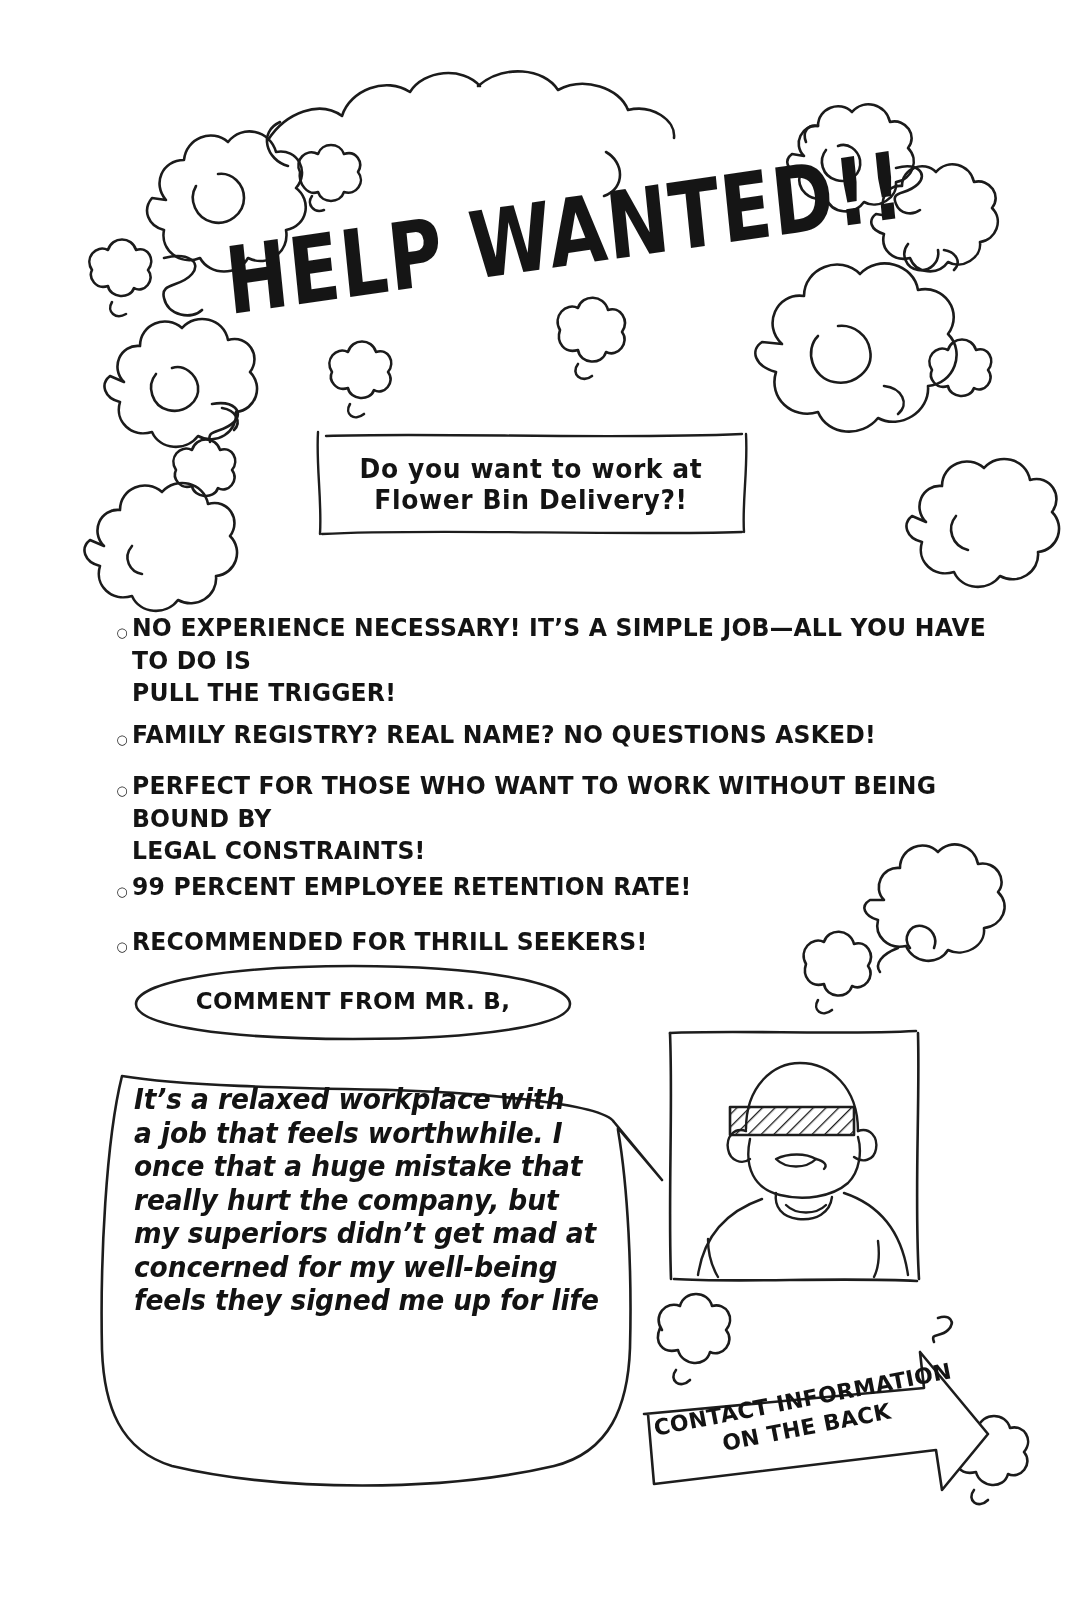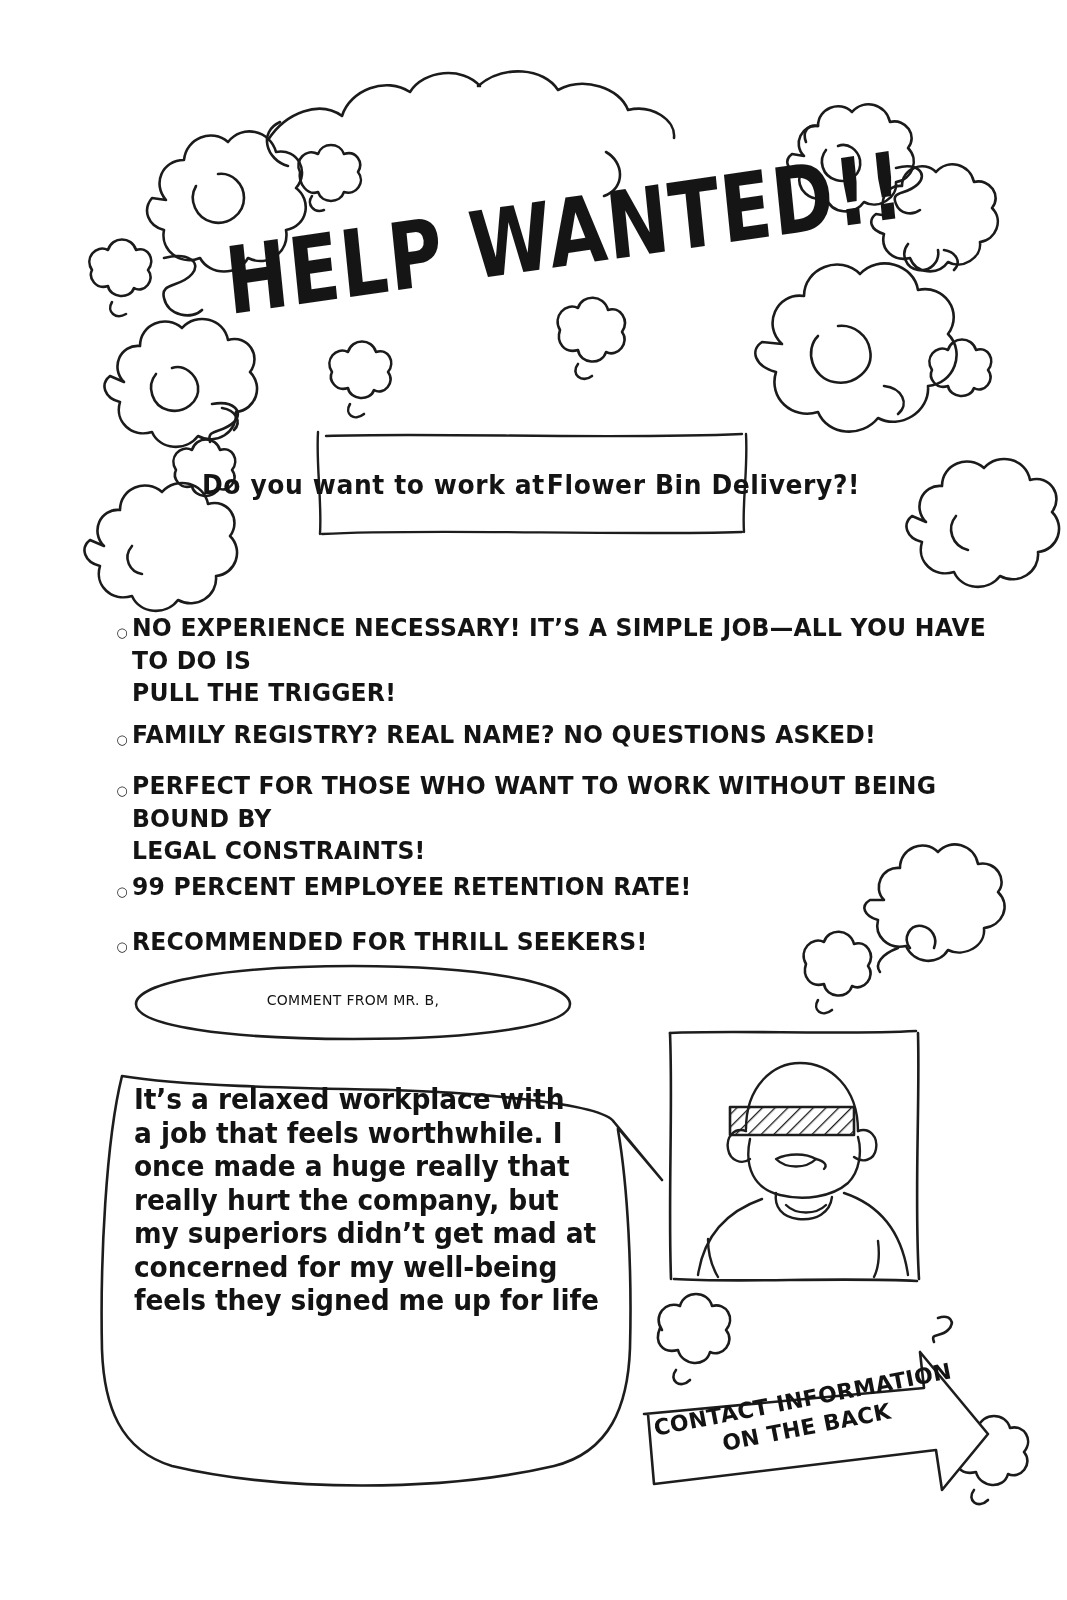--- a/index.html
+++ b/index.html
@@ -64,21 +64,21 @@
     height: 108px;
   }
   .subtitle-box svg {
     position: absolute;
     inset: 0;
   }
   .subtitle-text {
     position: absolute;
     inset: 0;
     display: flex;
-    flex-direction: row;
+    flex-direction: column;
     align-items: center;
     justify-content: center;
     gap: 2px;
   }
   .subtitle-line {
     font-family: "DejaVu Sans", sans-serif;
     font-weight: 700;
     font-size: 25px;
     letter-spacing: 0.6px;
     color: #141414;
@@ -134,22 +134,22 @@
     inset: 0;
     display: flex;
     flex-direction: column;
     align-items: center;
     justify-content: center;
     gap: 0px;
     padding-bottom: 2px;
   }
   .comment-oval-line {
     font-family: "DejaVu Sans", sans-serif;
-    font-weight: 400;
-    font-size: 14px;
+    font-weight: 700;
+    font-size: 23px;
     letter-spacing: 0.3px;
     color: #131313;
     white-space: nowrap;
     line-height: 1.24;
   }
 
   
   .balloon {
     position: absolute;
     left: 62px;
@@ -167,20 +167,21 @@
   .balloon-line {
     font-family: "DejaVu Sans", sans-serif;
     font-weight: 700;
     font-size: 26.5px;
     line-height: 1.265;
     letter-spacing: -0.1px;
     color: #131313;
     white-space: nowrap;
     transform: scaleY(1.04);
     transform-origin: left top;
+    font-style: italic;
   }
 
   
   .portrait {
     position: absolute;
     left: 664px;
     top: 1027px;
     width: 262px;
     height: 262px;
   }
@@ -401,21 +402,21 @@
                C570 262 566 178 556 120
                L556 118
                L600 170
                L552 112
                C540 92 400 82 330 80
                C230 78 120 76 60 66 Z"></path>
     </svg>
     <div class="balloon-text">
       <div class="balloon-line">It’s a relaxed workplace with</div>
       <div class="balloon-line">a job that feels worthwhile. I</div>
-      <div class="balloon-line">once made a huge really that</div>
+      <div class="balloon-line">once that a huge mistake that</div>
       <div class="balloon-line">really hurt the company, but</div>
       <div class="balloon-line">my superiors didn’t get mad at</div>
       <div class="balloon-line">concerned for my well-being</div>
       <div class="balloon-line">feels they signed me up for life</div>
     </div>
   </div>
 
   <div class="comment-oval">
     <svg viewBox="0 0 470 80" xmlns="http://www.w3.org/2000/svg" fill="#ffffff" stroke="#1d1d1d" stroke-width="2.6" stroke-linecap="round" stroke-linejoin="round">
       <path d="M235 4

